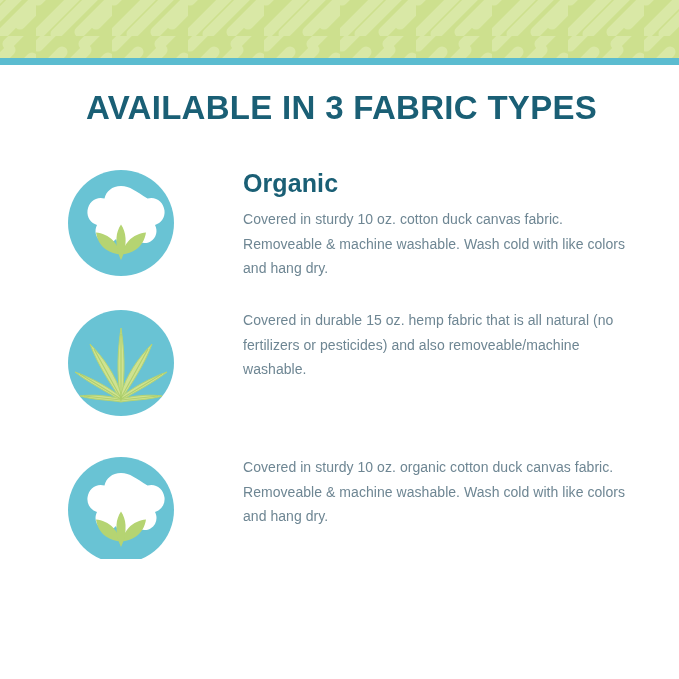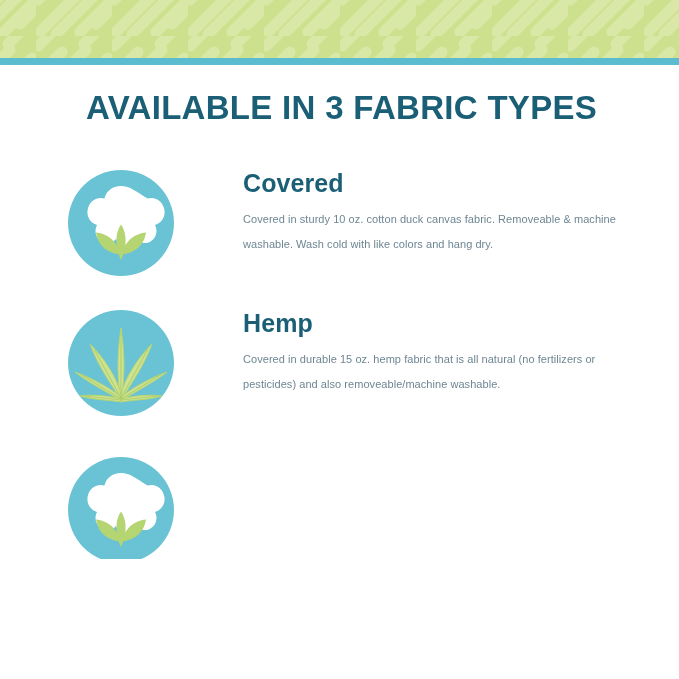--- a/index.html
+++ b/index.html
@@ -87,21 +87,21 @@
   .sec-heading {
     color: #1a5f75;
     font-size: 25px;
     font-weight: bold;
     line-height: 30px;
     margin: 0 0 9px 0;
     letter-spacing: 0.1px;
   }
   .sec-body {
     color: #6e8693;
-    font-size: 11px;
+    font-size: 14px;
     line-height: 24.5px;
     margin: 0;
     letter-spacing: 0.05px;
   }
 </style>
 </head>
 <body>
 
 <div id="page">
 
@@ -157,21 +157,21 @@
                  c-1 7-4.5 13-10 17
                  c-4.5 3.2-9.5 4.8-15 5 Z" fill="#b5d472"></path>
         <path d="M55 92
                  c-3.5-7-5-14.5-4.5-22
                  c0.3-5 1.8-9.5 4.5-13.5
                  c2.7 4 4.2 8.5 4.5 13.5
                  c0.5 7.5-1 15-4.5 22 Z" fill="#b5d472"></path>
       </svg>
     </div>
     <div class="sec-text">
-      <p class="sec-heading">Covered</p>
+      <p class="sec-heading">Organic</p>
       <p class="sec-body">Covered in sturdy 10 oz. cotton duck canvas fabric. Removeable &amp; machine washable. Wash cold with like colors and hang dry.</p>
     </div>
   </div>
 
   <div class="section sec-2">
     <div class="icon-wrap">
       <svg viewBox="0 0 110 110">
         <circle cx="55" cy="55" r="53" fill="#69c3d4"></circle>
         <g fill="#cfe291" stroke="#b5d472" stroke-width="1">
 
@@ -194,21 +194,20 @@
           <line x1="55" y1="90" x2="28" y2="41"></line>
           <line x1="55" y1="90" x2="82" y2="41"></line>
           <line x1="55" y1="91" x2="14" y2="66"></line>
           <line x1="55" y1="91" x2="96" y2="66"></line>
           <line x1="55" y1="92" x2="18" y2="88"></line>
           <line x1="55" y1="92" x2="92" y2="88"></line>
         </g>
       </svg>
     </div>
     <div class="sec-text">
-      <p class="sec-heading">Hemp</p>
       <p class="sec-body">Covered in durable 15 oz. hemp fabric that is all natural (no fertilizers or pesticides) and also removeable/machine washable.</p>
     </div>
   </div>
 
   <div class="section sec-3">
     <div class="icon-wrap">
       <svg viewBox="0 0 110 110">
         <circle cx="55" cy="55" r="53" fill="#69c3d4"></circle>
         <path d="M55 18
                  c-9 0-15 5.5-16.5 12.5
@@ -234,20 +233,21 @@
                  c-1 7-4.5 13-10 17
                  c-4.5 3.2-9.5 4.8-15 5 Z" fill="#b5d472"></path>
         <path d="M55 92
                  c-3.5-7-5-14.5-4.5-22
                  c0.3-5 1.8-9.5 4.5-13.5
                  c2.7 4 4.2 8.5 4.5 13.5
                  c0.5 7.5-1 15-4.5 22 Z" fill="#b5d472"></path>
       </svg>
     </div>
     <div class="sec-text">
+      <p class="sec-body">Covered in sturdy 10 oz. organic cotton duck canvas fabric. Removeable &amp; machine washable. Wash cold with like colors and hang dry.</p>
     </div>
   </div>
 
   <div class="rule rule-bottom"></div>
   <div class="band band-bottom">
     <svg class="band-pattern" viewBox="0 0 760 150" preserveAspectRatio="none">
       <rect x="0" y="0" width="760" height="150" fill="#cde08e"></rect>
       <rect x="0" y="0" width="760" height="150" fill="url(#stripes)"></rect>
     </svg>
   </div>

